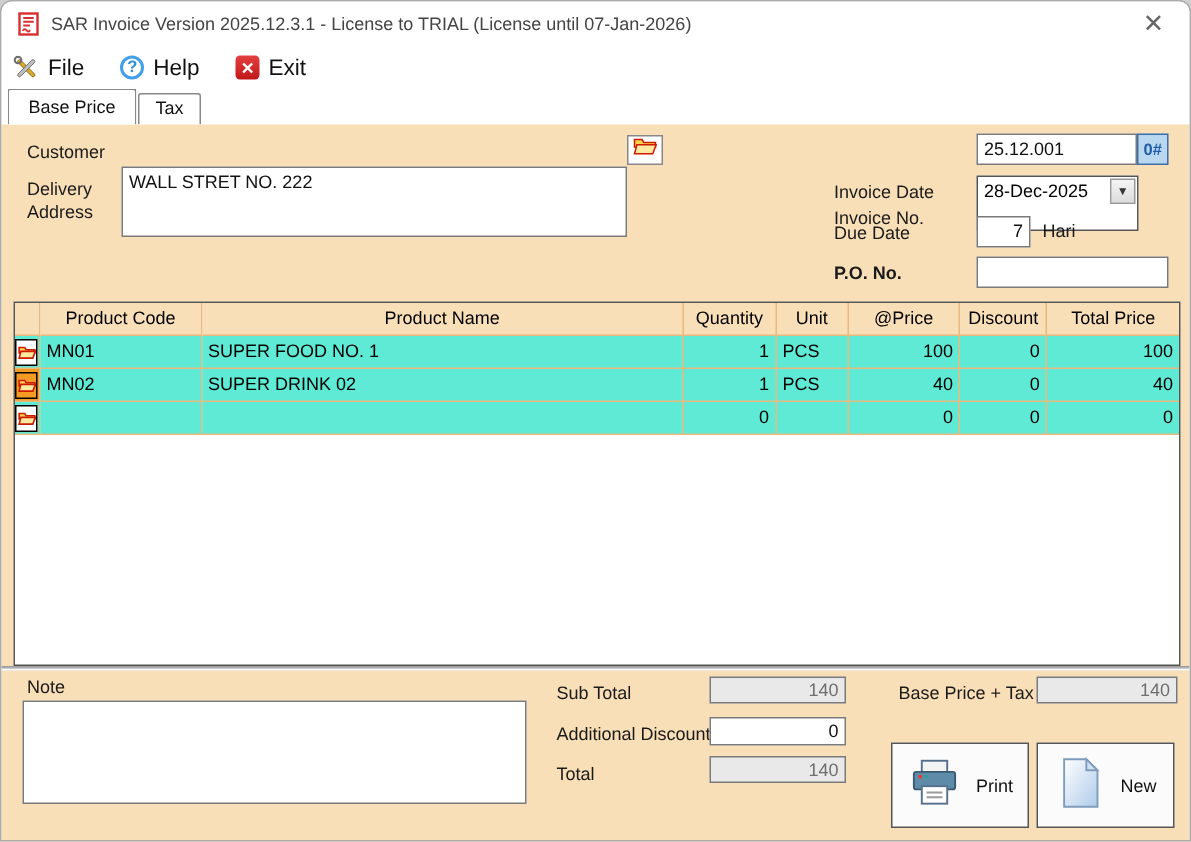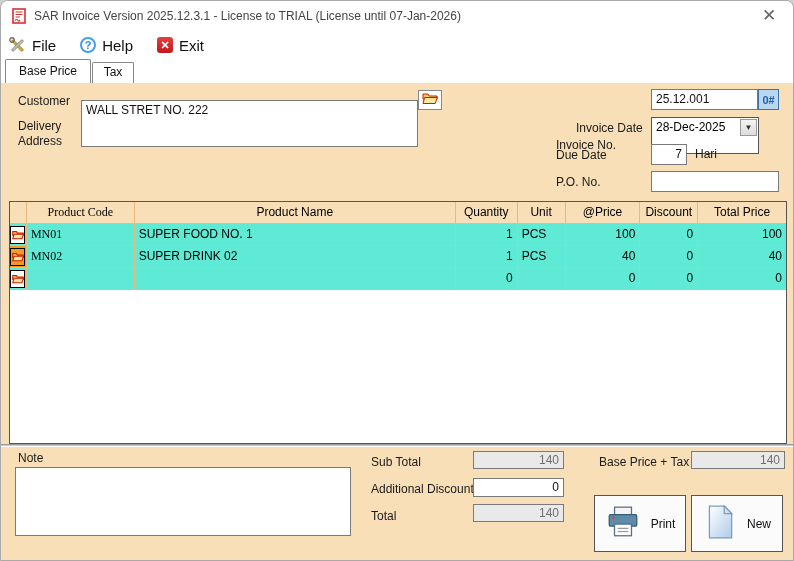--- a/index.html
+++ b/index.html
@@ -33,21 +33,21 @@
   #content { position:absolute; left:0; top:82px; width:100%; height:479px; background:#F8DFB7; }
   .lbl { position:absolute; font-size:12px; color:#1a1a1a; }
   .field { position:absolute; border:1px solid #7a7a7a; background:#fff; font-size:12px;
     color:#111; padding:0 4px; font-family:"Liberation Sans", sans-serif; }
   .readonly { background:#E9E9E9; color:#6F6F6F; }
   .num { text-align:right; }
   
   #customer-field { left:80px; top:6px; width:333px; height:22px; line-height:20px; }
   #customer-browse { position:absolute; left:417px; top:7px; width:24px; height:20px;
     border:1px solid #888; background:#fff; display:flex; align-items:center; justify-content:center; }
-  #delivery-textarea { left:80px; top:17px; width:337px; height:47px; resize:none; line-height:15px; padding-top:2px; }
+  #delivery-textarea { left:80px; top:28px; width:337px; height:47px; resize:none; line-height:15px; padding-top:2px; }
   
   #invoiceno-field { left:650px; top:6px; width:107px; height:21px; line-height:19px; }
   #invoiceno-btn { position:absolute; left:757px; top:6px; width:21px; height:21px;
     background:#B9D7EF; border:1px solid #3F6FA8; color:#1F5FA9; font-weight:bold;
     font-size:11px; display:flex; align-items:center; justify-content:center; }
   #invoicedate-box { position:absolute; left:650px; top:34px; width:108px; height:37px;
     border:1px solid #555; background:#fff; font-size:12px; }
   #invoicedate-value { position:absolute; left:4px; top:2px; }
   #invoicedate-arrow { position:absolute; right:1px; top:1px; width:17px; height:17px;
     background:linear-gradient(#f4f4f4,#dcdcdc); border:1px solid #999; font-size:8px; color:#333;
@@ -57,21 +57,21 @@
   #pono-field { left:650px; top:88px; width:128px; height:21px; line-height:19px; }
   
   #grid { position:absolute; left:8px; top:118px; width:778px; height:243px;
     border:1px solid #555; background:#fff; }
   .hrow, .drow { display:flex; width:776px; height:22px; }
   .cell { border-right:1px solid #E9BA7F; border-bottom:1px solid #E9BA7F; font-size:12px;
     overflow:hidden; white-space:nowrap; }
   .hcell { background:#F8DFB7; color:#000; text-align:center; line-height:21px; }
   .dcell { background:#5eead4; color:#000; line-height:21px; padding:0 4px; }
   .c-icon { width:17px; padding:0; display:flex; align-items:center; justify-content:center; }
-  .c-code { width:108px;font-family:Liberation Serif, serif; }
+  .c-code { width:108px; }
   .c-name { width:322px; }
   .c-qty  { width:62px; }
   .c-unit { width:48px; }
   .c-price{ width:75px; }
   .c-disc { width:58px; }
   .c-total{ width:88px; border-right:none; }
   .row-folder { width:15px; height:18px; border:1px solid #000; background:#fff;
     display:flex; align-items:center; justify-content:center; }
   .sel .row-folder { background:#F59A23; }
   .sel.c-icon { background:#F59A23; }
@@ -151,31 +151,31 @@
       </span>
     </div>
 
     <span class="lbl" style="left:17px; top:36px; width:56px; line-height:15px;">Delivery Address</span>
     <textarea class="field" id="delivery-textarea" style="">WALL STRET NO. 222</textarea>
 
     <span class="lbl" style="left:555px; top:11px;margin-top:44px;">Invoice No.</span>
     <div class="field" id="invoiceno-field">25.12.001</div>
     <div id="invoiceno-btn">0#</div>
 
-    <span class="lbl" style="left:555px; top:38px;margin-left:20px;">Invoice Date</span>
+    <span class="lbl" style="left:555px; top:38px;">Invoice Date</span>
     <div id="invoicedate-box">
       <span id="invoicedate-value">28-Dec-2025</span>
       <span id="invoicedate-arrow">▼</span>
     </div>
 
     <span class="lbl" style="left:555px; top:65px;">Due Date</span>
     <div class="field num" id="duedate-field">7</div>
     <span class="lbl" id="duedate-suffix">Hari</span>
 
-    <span class="lbl" style="left:555px; top:92px;">P.O. No.</span>
+    <span class="lbl" style="left:555px; top:92px;font-weight:bold;">P.O. No.</span>
     <div class="field" id="pono-field"></div>
 
     <div id="grid">
       <div class="hrow">
         <div class="cell hcell c-icon"></div>
         <div class="cell hcell c-code">Product Code</div>
         <div class="cell hcell c-name">Product Name</div>
         <div class="cell hcell c-qty">Quantity</div>
         <div class="cell hcell c-unit">Unit</div>
         <div class="cell hcell c-price">@Price</div>

